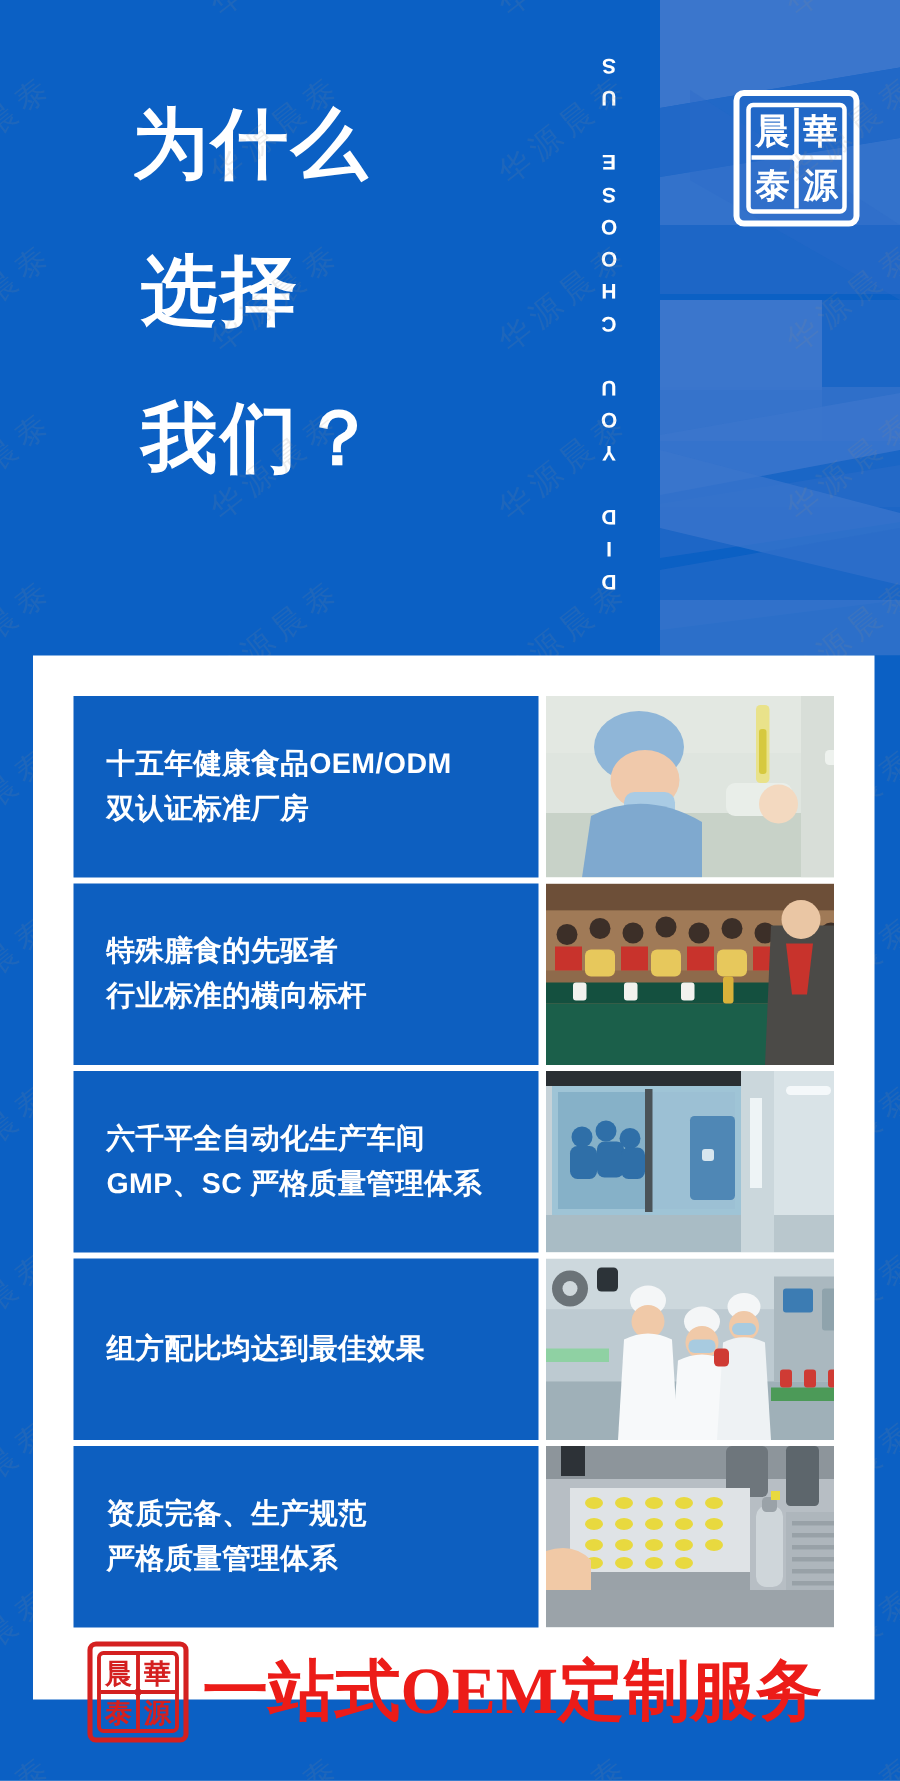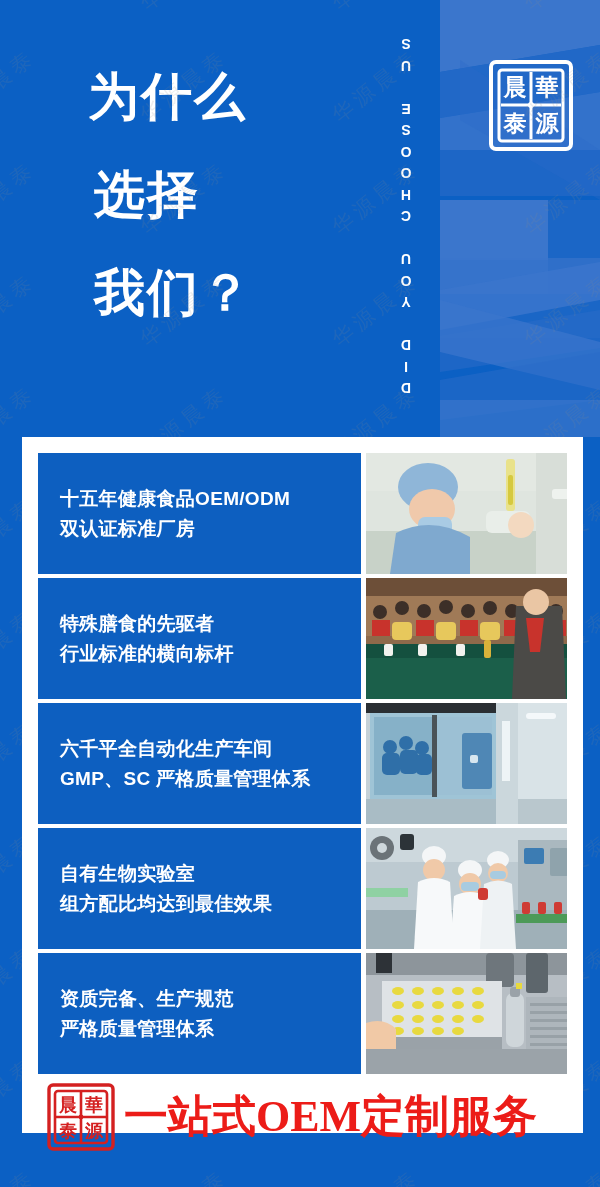--- a/index.html
+++ b/index.html
@@ -81,21 +81,21 @@
     z-index:5;
   }
 
   
   .panel {
     position:absolute;
     left:22px; top:437px;
     width:561px; height:696px;
     background:#ffffff;
     z-index:7;
-    padding:16px;
+    padding:27px;
   }
   .rows { display:flex; flex-direction:column; gap:4px; }
 
   .row { display:flex; height:121px; gap:5px; }
 
   .card {
     width:330px; height:121px;
     background:#0d5fc0;
     display:flex; flex-direction:column; justify-content:center;
     padding:0 22px;
@@ -291,21 +291,20 @@
             <rect x="152" y="96" width="54" height="25" fill="#b9c7cd"></rect>
             <rect x="160" y="10" width="30" height="6" rx="3" fill="#f4f8fa"></rect>
             <rect x="136" y="18" width="8" height="60" fill="#eef4f6"></rect>
             <rect x="0" y="96" width="130" height="25" fill="#a9bcc5"></rect>
           </svg>
         </div>
       </div>
 
       <div class="row">
         <div class="card">
-          <div class="ln">自有生物实验室</div>
           <div class="ln">组方配比均达到最佳效果</div>
         </div>
         <div class="thumb">
           <svg width="206" height="121" viewBox="0 0 206 121">
             <rect width="206" height="121" fill="#b9c6cd"></rect>
             <rect x="0" y="0" width="206" height="34" fill="#cdd8dd"></rect>
             <rect x="0" y="34" width="206" height="48" fill="#bdcad1"></rect>
             <rect x="0" y="82" width="206" height="39" fill="#9fb0b8"></rect>
             <circle cx="16" cy="20" r="12" fill="#6b7378"></circle>
             <circle cx="16" cy="20" r="5" fill="#cfd8dc"></circle>

